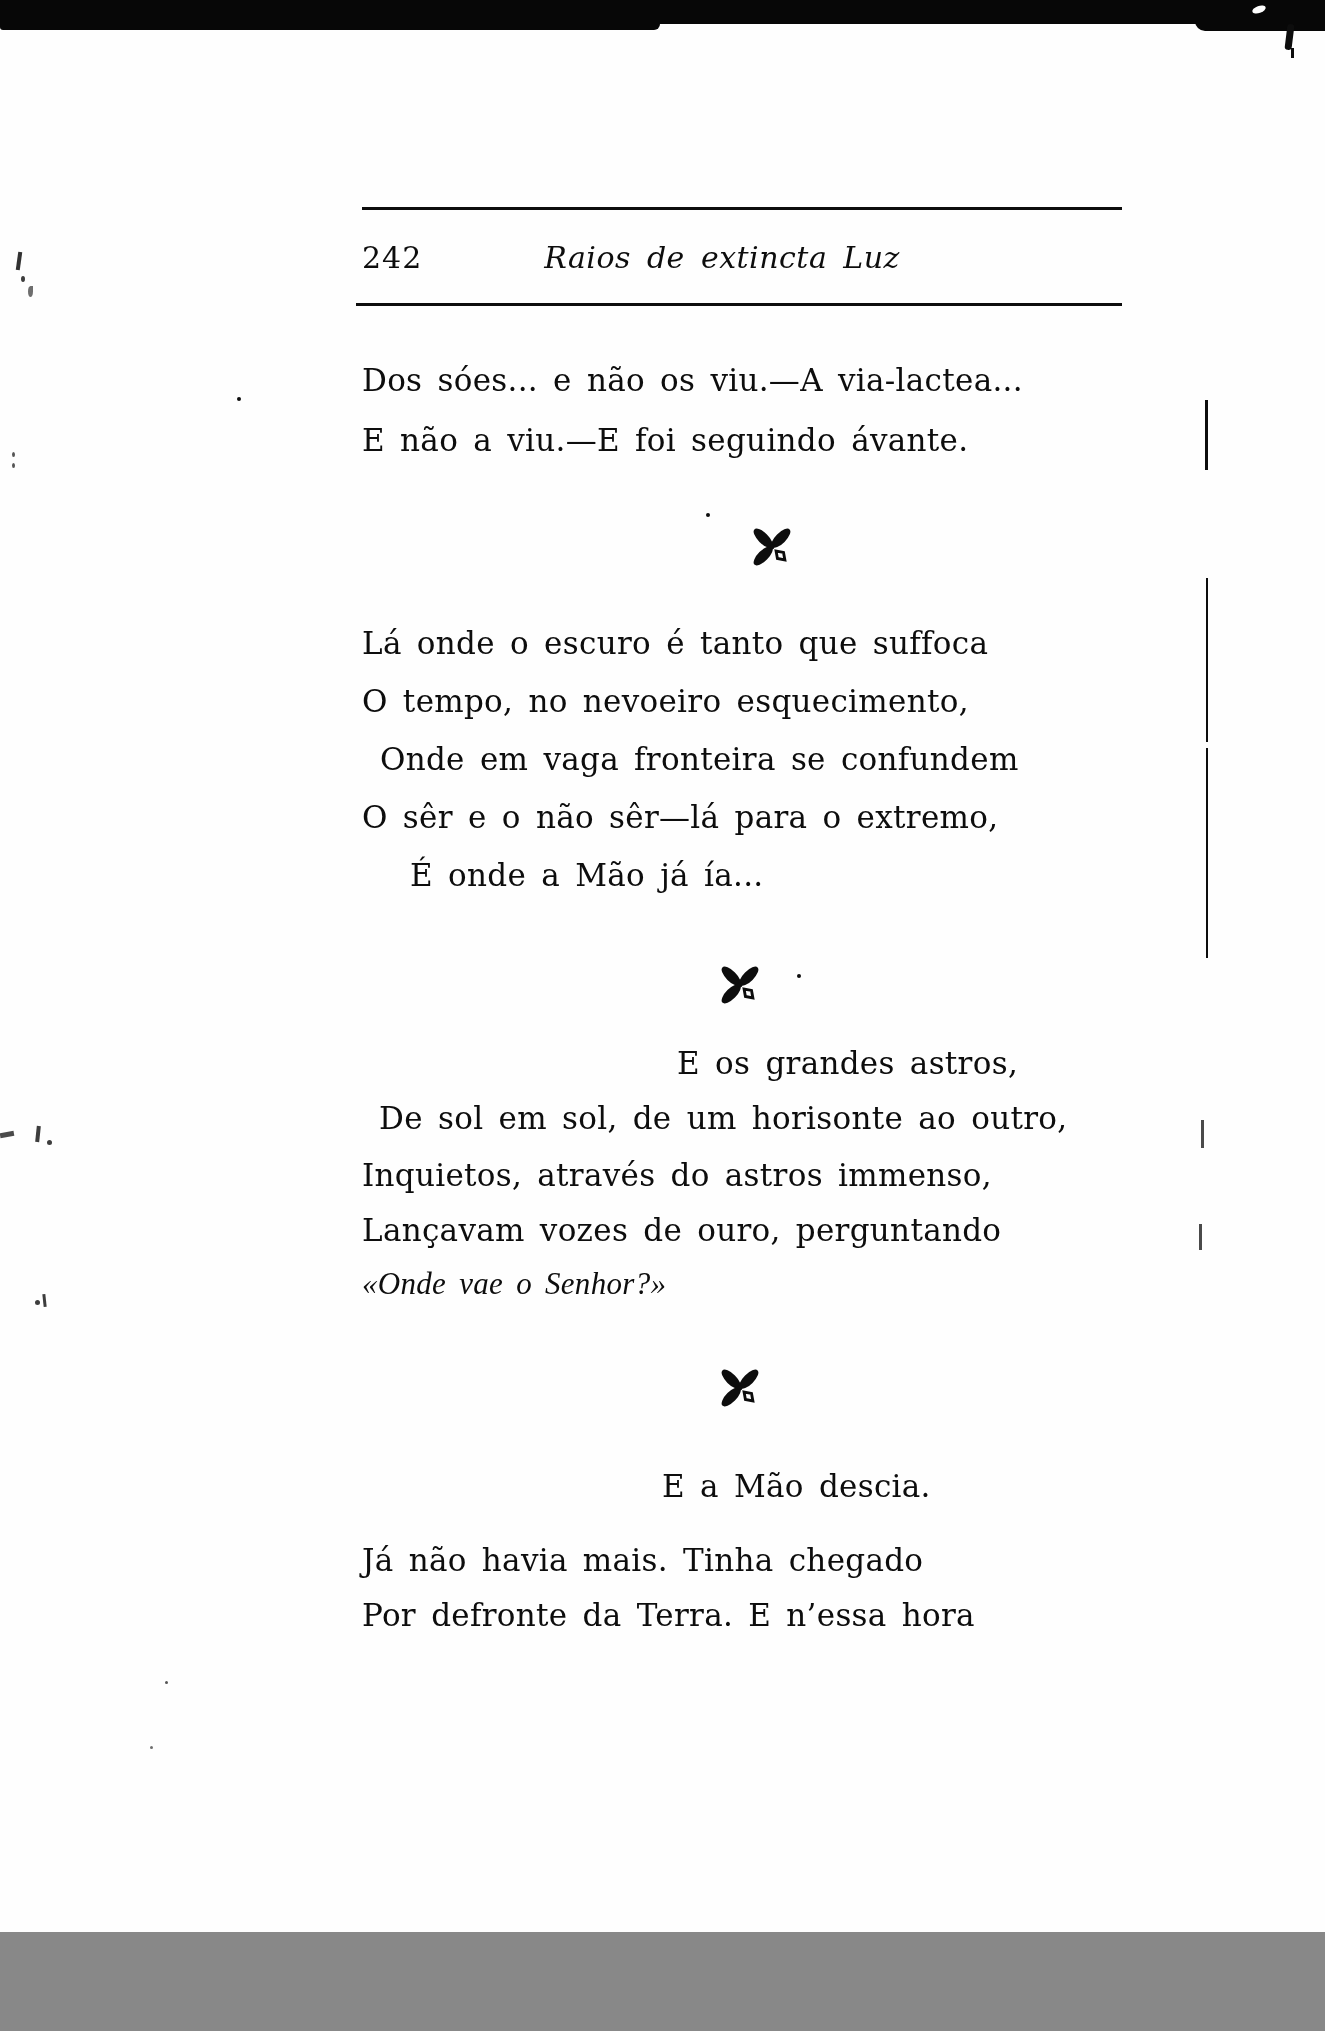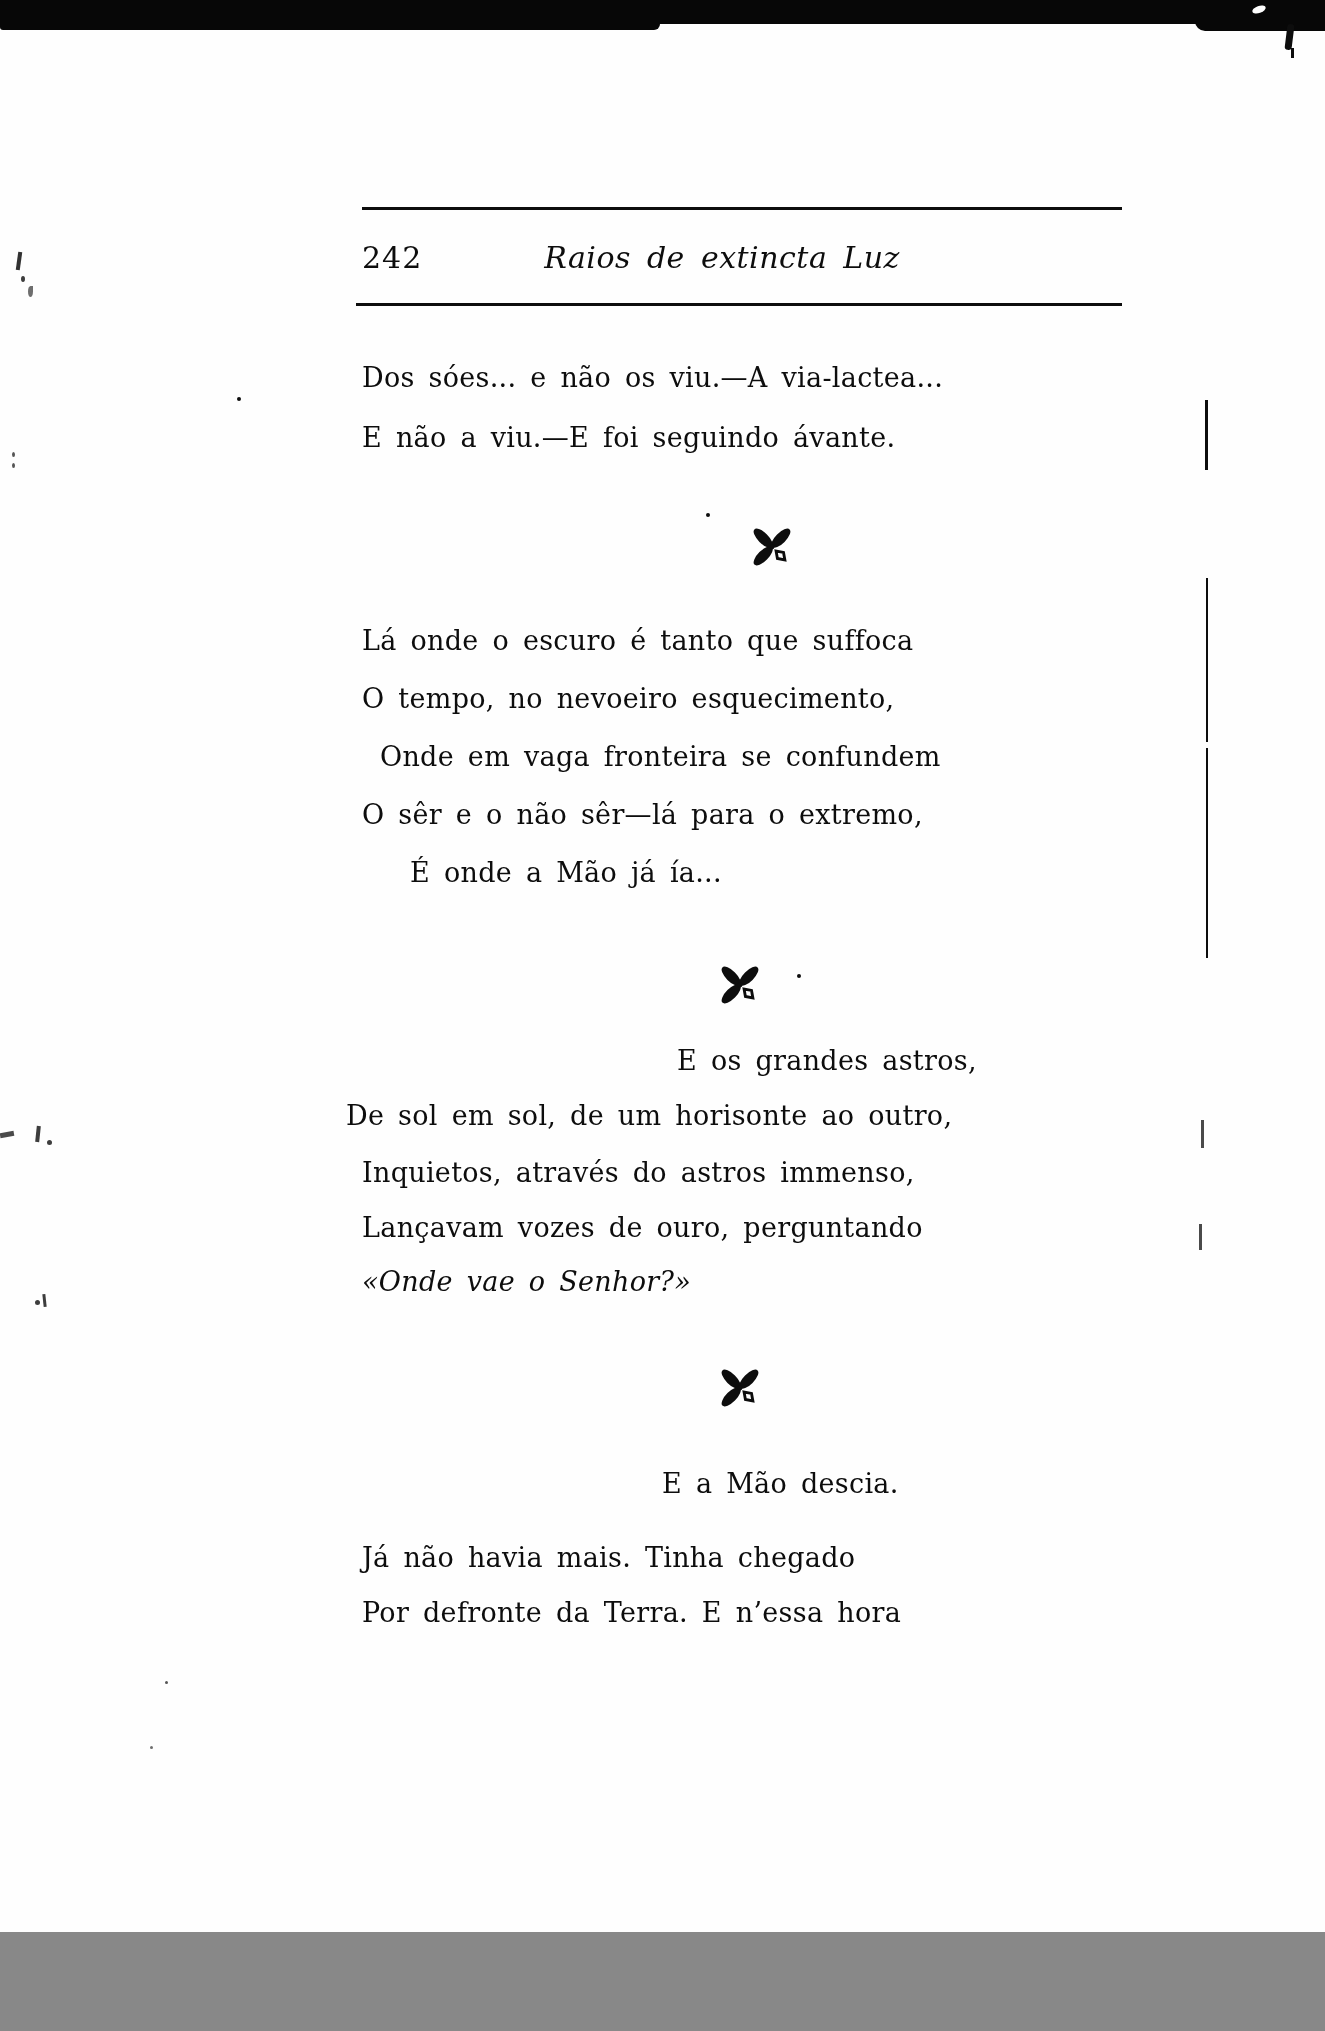--- a/index.html
+++ b/index.html
@@ -4,21 +4,21 @@
 <style>
   :root { --ink:#0d0d0d; --paper:#fefefe; }
   html,body { margin:0; padding:0; background:#888; }
   .page {
     position:relative; width:1325px; height:1932px;
     background:var(--paper); overflow:hidden;
     font-family:"DejaVu Serif", serif; color:var(--ink);
   }
   .line {
     position:absolute; white-space:nowrap;
-    font-size:27px; letter-spacing:0.3px; word-spacing:5px;
+    font-size:31px; letter-spacing:0.3px; word-spacing:5px;
     color:var(--ink);
   }
   .italic { font-style:italic; }
   .rule { position:absolute; background:var(--ink); height:3px; }
   .hdr-num { position:absolute; font-size:30px; letter-spacing:1px; }
   .hdr-title { position:absolute; font-size:30px; font-style:italic; text-align:center; letter-spacing:0.5px; word-spacing:6px; }
   .orn { position:absolute; }
   .mark { position:absolute; background:var(--ink); }
   .speck { position:absolute; background:var(--ink); border-radius:50%; }
   .white { background:var(--paper); }
@@ -65,24 +65,24 @@
     <g fill="var(--ink)">
       <ellipse rx="5.5" ry="13" cy="-13" transform="rotate(45)"></ellipse>
       <ellipse rx="5.5" ry="13" cy="-13" transform="rotate(-45)"></ellipse>
       <ellipse rx="5.5" ry="13" cy="-13" transform="rotate(-135)"></ellipse>
       <path d="M0,-6 L4.5,-12.5 L0,-19 L-4.5,-12.5 Z" transform="rotate(135)" fill="none" stroke="var(--ink)" stroke-width="3"></path>
       <circle r="2.5"></circle>
     </g>
   </svg>
 
   <div class="line" style="left:677px;top:1045px;">E os grandes astros,</div>
-  <div class="line" style="left:346px;top:1100px;text-align:center;">De sol em sol, de um horisonte ao outro,</div>
+  <div class="line" style="left:379px;top:1100px;text-align:center;">De sol em sol, de um horisonte ao outro,</div>
   <div class="line" style="left:362px;top:1157px;">Inquietos, através do astros immenso,</div>
   <div class="line" style="left:362px;top:1212px;">Lançavam vozes de ouro, perguntando</div>
-  <div class="line italic" style="left:362px;top:1266px;">«Onde vae o Senhor?»</div>
+  <div class="line italic" style="left:362px;top:1266px;font-family:Liberation Serif, serif;">«Onde vae o Senhor?»</div>
 
   <svg class="orn" style="left:717px;top:1365px;" width="46" height="46" viewBox="-24 -24 48 48">
     <g fill="var(--ink)">
       <ellipse rx="5.5" ry="13" cy="-13" transform="rotate(45)"></ellipse>
       <ellipse rx="5.5" ry="13" cy="-13" transform="rotate(-45)"></ellipse>
       <ellipse rx="5.5" ry="13" cy="-13" transform="rotate(-135)"></ellipse>
       <path d="M0,-6 L4.5,-12.5 L0,-19 L-4.5,-12.5 Z" transform="rotate(135)" fill="none" stroke="var(--ink)" stroke-width="3"></path>
       <circle r="2.5"></circle>
     </g>
   </svg>

